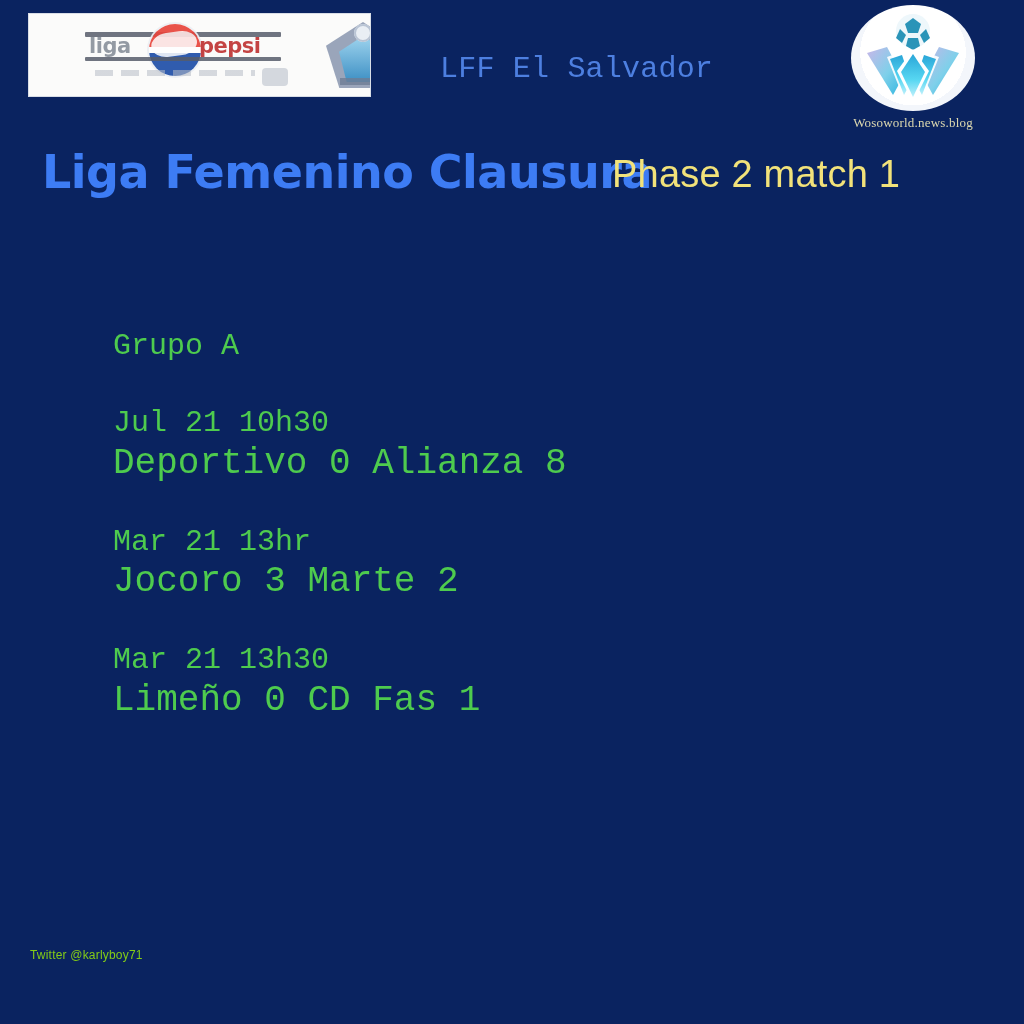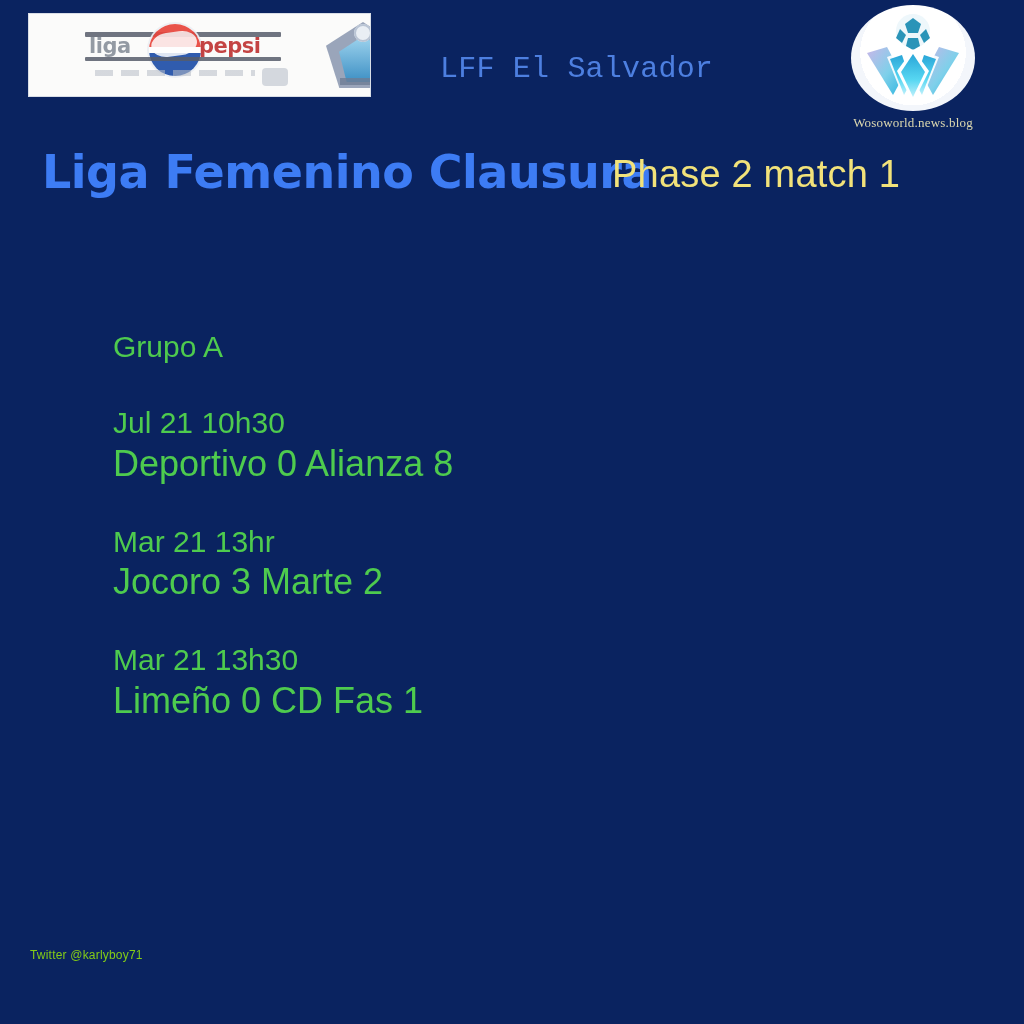--- a/index.html
+++ b/index.html
@@ -208,21 +208,21 @@
     font-weight: 400;
     font-size: 38px;
     color: #f2e27a;
     letter-spacing: 0.2px;
     white-space: nowrap;
   }
 
   
   .group-col {
     position: absolute;
-    font-family: Liberation Sans, sans-serif;
+    font-family: Liberation Mono, monospace;
   }
   .group-col.a {
     left: 113px;
     top: 330px;
     color: #4ecb4e;
   }
   .group-col.b {
     left: 570px;
     top: 341px;
     color: #d9e24e;

